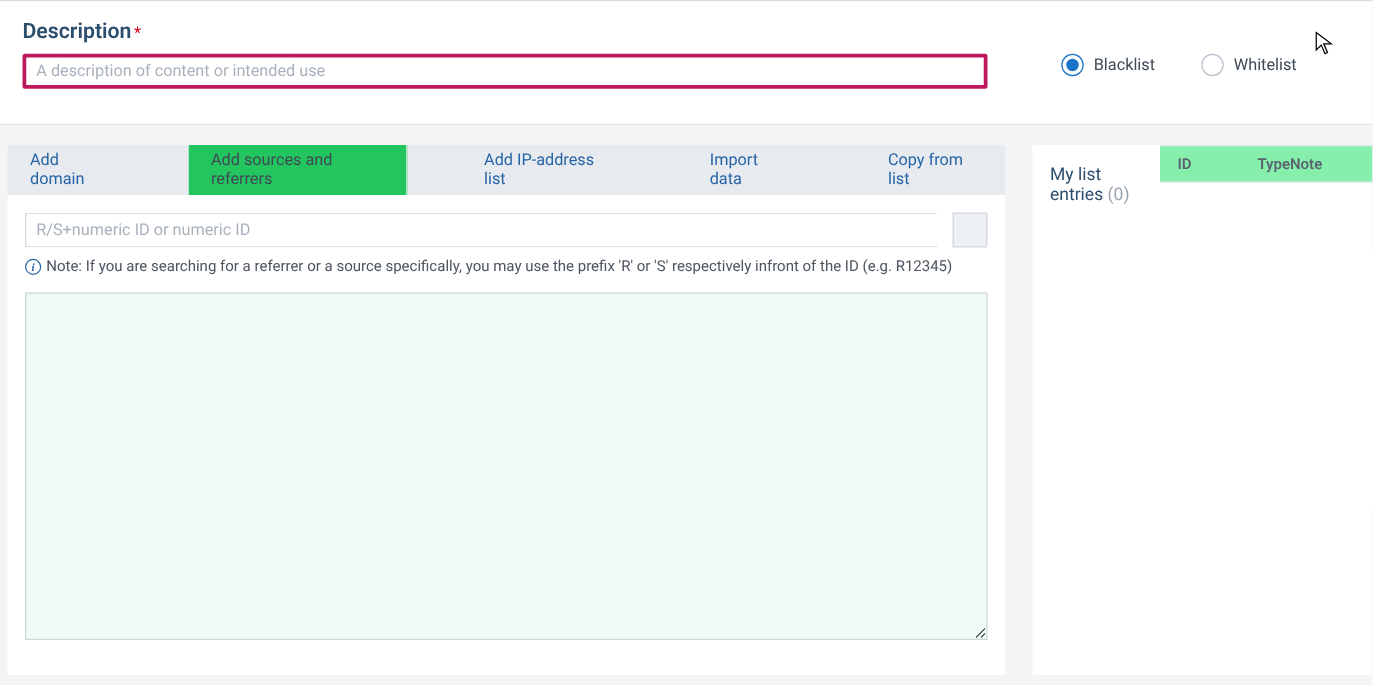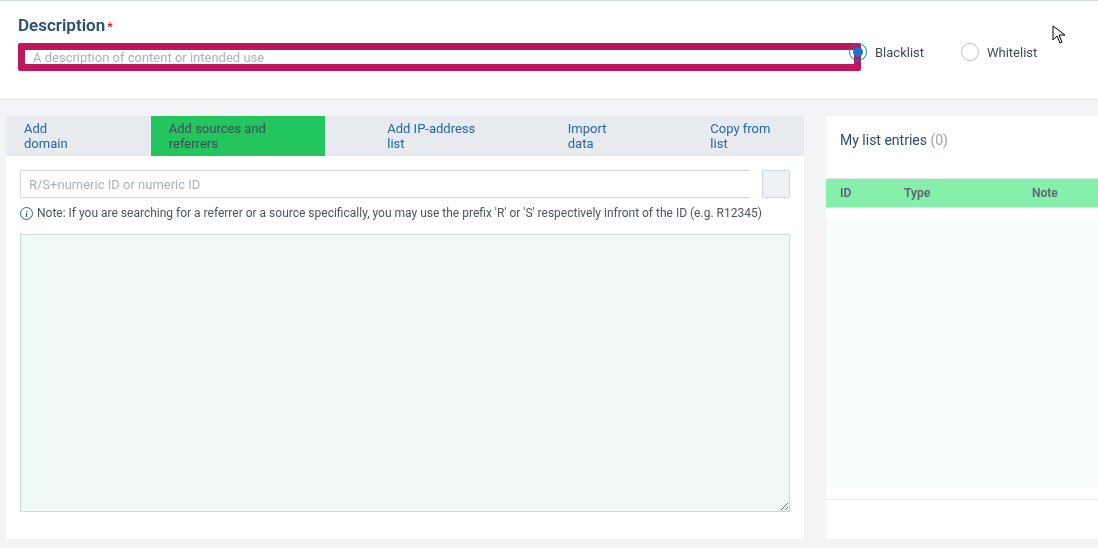--- a/index.html
+++ b/index.html
@@ -26,23 +26,23 @@
   }
   .desc-label {
     color: #2b4d6e;
     font-weight: 600;
     font-size: 17px;
     margin-bottom: 8px;
     display: inline-block;
   }
   .req-ast { color: #d0021b; margin-left: 2px; }
   .desc-input {
-    width: 843px;
+    width: 772px;
     height: 28px;
-    border: 7px solid #be185d;
+    border: 3px solid #be185d;
     border-radius: 2px;
     padding: 0 8px;
     font-size: 13px;
     color: #ec4899;
   }
   .desc-input::placeholder { color: #a9b2bc; }
 
   .radio-block {
     display: flex;
     align-items: center;
@@ -162,22 +162,21 @@
     font-size: 13px;
     font-family: inherit;
   }
 
   .side-panel {
     margin-left: 22px;
     background: #ffffff;
     width: 272px;
     align-self: stretch;
     display: flex;
-    flex-direction: column;
-    gap: 12px;
+    flex-direction: row;
   }
   .side-title-wrap {
     padding: 16px 14px 18px 14px;
   }
   .side-title {
     color: #2b4d6e;
     font-size: 14px;
     font-weight: 400;
   }
   .side-count { color: #9aa4af; }

